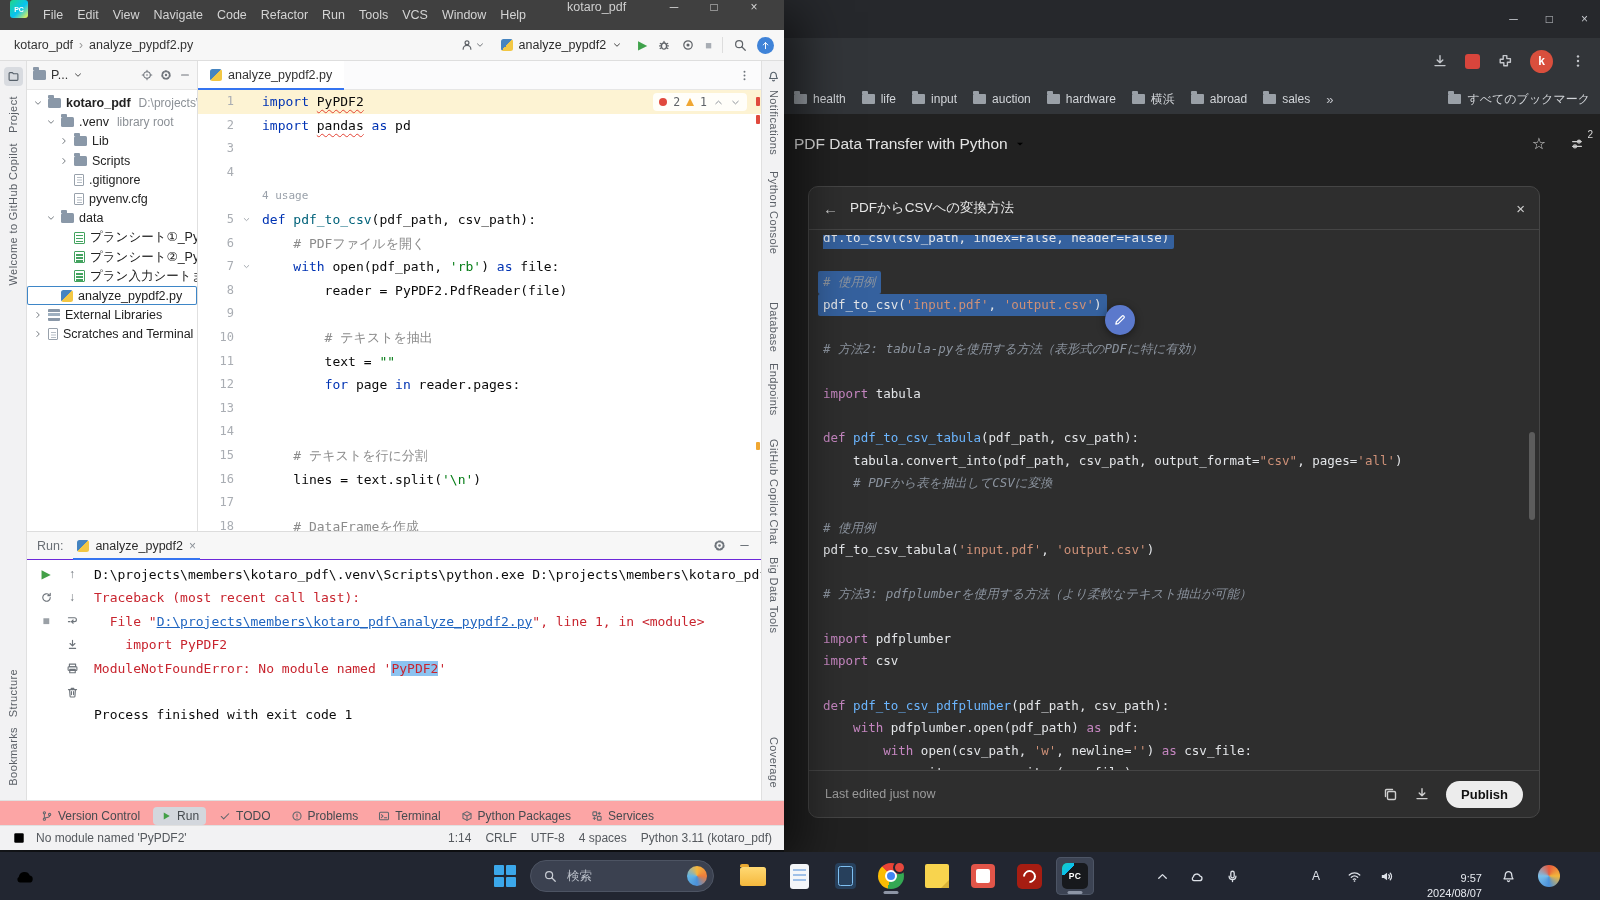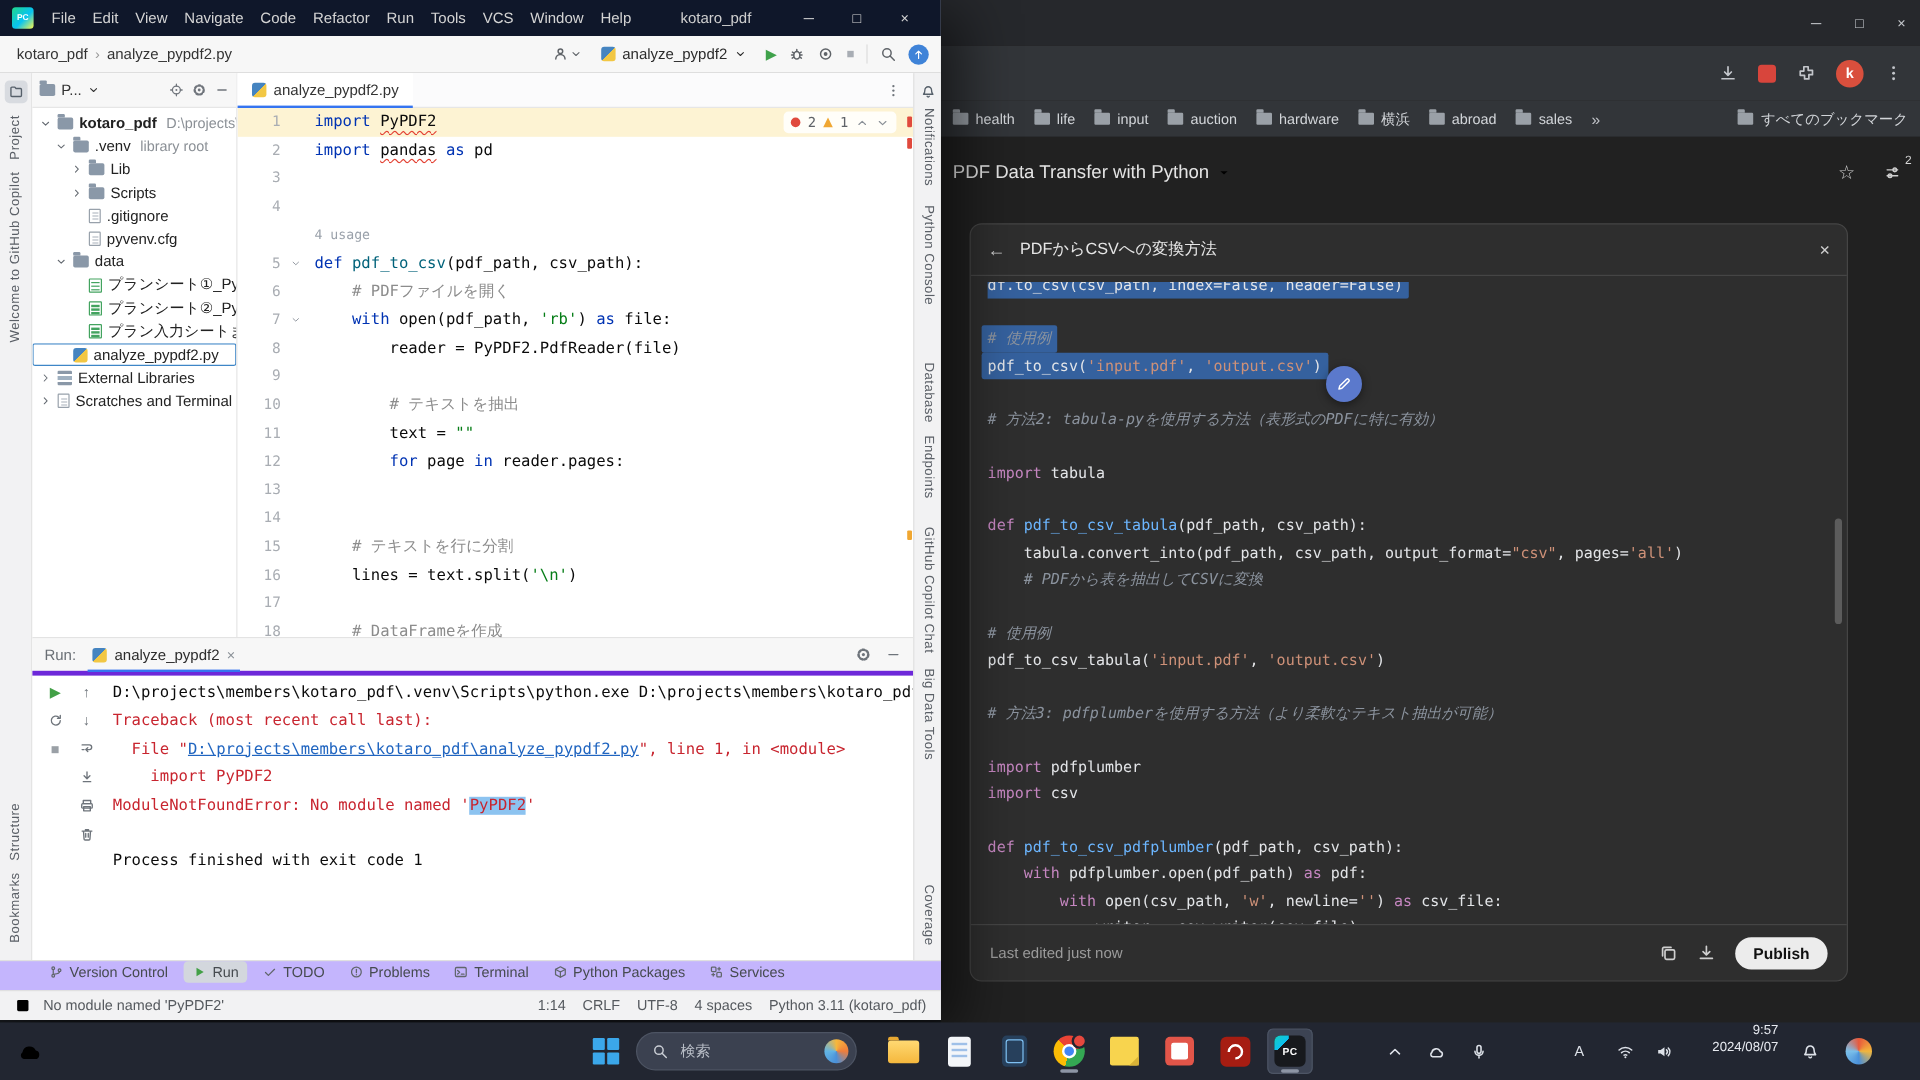--- a/index.html
+++ b/index.html
@@ -58,21 +58,21 @@
   .cv-scroll{position:absolute;right:4px;top:245px;width:6px;height:88px;border-radius:3px;background:#5c5c5c}
   .cv-foot{height:46px;flex:none;border-top:1px solid #454545;display:flex;align-items:center;padding:0 16px;gap:18px}
   .cv-status{color:#9b9b9b;font-size:12.5px}
   .cv-foot-actions{margin-left:auto;display:flex;align-items:center;gap:16px;color:#cfcfcf}
   .cv-foot-actions .ic{width:16px;height:16px}
   .publish{border:none;background:#ececec;color:#101010;font-size:13px;font-weight:bold;padding:6px 15px;border-radius:16px;font-family:inherit}
 
   
   .ide{position:absolute;left:0;top:0;width:784px;height:850px;z-index:2;display:flex;flex-direction:column;background:#f7f7f7;
        box-shadow:18px 12px 44px rgba(0,0,0,.55)}
-  .titlebar{height:30px;flex:none;background:#0f172a;display:flex;align-items:center;color:#d4d4d4;font-size:12.5px;padding:0 10px;position:relative}
+  .titlebar{height:30px;flex:none;background:#404040;display:flex;align-items:flex-start;color:#d4d4d4;font-size:12.5px;padding:0 10px;position:relative}
   .logo{width:18px;height:18px;border-radius:3px;background:linear-gradient(135deg,#21d789,#07c3f2 55%,#fcf84a);color:#fff;
         font-size:7px;font-weight:bold;display:flex;align-items:center;justify-content:center;margin-right:8px}
   .menus{display:flex}
   .menu-item{padding:0 7px;line-height:30px}
   .tb-title{margin-left:34px;color:#cfcfcf}
   .tb-controls{margin-left:auto;display:flex;align-items:center}
   .tb-controls .wc{width:40px;text-align:center;font-size:12px}
   .navbar{height:30px;flex:none;background:#f7f7f7;border-bottom:1px solid #dedede;display:flex;align-items:center;font-size:12.5px;color:#333;padding:0 10px 0 14px}
   .crumbs{display:flex;align-items:center;gap:6px}
   .crumb-sep{color:#9a9a9a;font-size:12px}
@@ -139,39 +139,39 @@
   .insp{position:absolute;top:3px;right:14px;display:flex;align-items:center;gap:6px;font-size:11.5px;color:#5f6368;background:rgba(255,255,255,.85);border-radius:4px;padding:2px 6px}
   .dot-err{width:8px;height:8px;border-radius:50%;background:#e0493d}
   .tri-warn{width:0;height:0;border-left:4.5px solid transparent;border-right:4.5px solid transparent;border-bottom:8px solid #f0a732}
   .insp .ic{width:11px;height:11px;color:#8a9097}
   .mark{position:absolute;width:4px;border-radius:1px;right:1px}
   .m1{top:7px;height:9px;background:#e0493d}
   .m2{top:25px;height:9px;background:#e0493d}
   .m3{top:352px;height:8px;background:#f0a732}
 
   .runpanel{flex:1;min-height:0;border-top:1px solid #ddd;display:flex;flex-direction:column;background:#fff}
-  .run-head{height:27px;flex:none;background:#f7f7f7;border-bottom:4px solid #6d28d9;display:flex;align-items:center;gap:10px;padding:0 10px;font-size:12.5px}
+  .run-head{height:27px;flex:none;background:#f7f7f7;border-bottom:1px solid #6d28d9;display:flex;align-items:center;gap:10px;padding:0 10px;font-size:12.5px}
   .run-label{color:#6a6f75}
   .run-tab{display:flex;align-items:center;gap:6px;color:#2c2c2c;position:relative;height:100%;padding:0 4px}
   .run-tab::after{content:"";position:absolute;left:0;right:0;bottom:-1px;height:2px;background:#3574f0}
   .tab-x{color:#8a9097;font-size:12px}
   .run-actions{margin-left:auto;display:flex;gap:12px;color:#6e747b}
   .run-actions .ic{width:13px;height:13px}
   .run-body{flex:1;display:flex;min-height:0}
   .run-tools{width:64px;flex:none;display:flex;justify-content:center;gap:13px;padding-top:8px}
   .rt-col{display:flex;flex-direction:column;gap:11px;align-items:center;color:#6e747b}
   .rt-col .ic{width:13px;height:13px}
   .console{flex:1;min-width:0;font-family:"DejaVu Sans Mono","Liberation Mono",monospace;font-size:13px;line-height:23.4px;padding:3px 0 0 3px;overflow:hidden}
   .cline{white-space:pre}
   .seg-out{color:#0b0b0b}
   .seg-err{color:#c8252f}
   .seg-link{color:#2065c0;text-decoration:underline}
   .seg-hl{background:#8cc3f0;color:#c8252f}
 
-  .bottombar{height:24px;flex:none;background:#c4b5fd;border-top:1px solid #e0e0e0;display:flex;align-items:flex-start;gap:6px;padding:0 10px 0 34px;font-size:12px;color:#464b50}
+  .bottombar{height:24px;flex:none;background:#fca5a5;border-top:1px solid #e0e0e0;display:flex;align-items:flex-end;gap:6px;padding:0 10px 0 34px;font-size:12px;color:#464b50}
   .btool{display:flex;align-items:center;gap:5px;padding:2px 7px;border-radius:4px}
   .btool.active{background:#d3d7dd}
   .btool .ic{width:12px;height:12px;color:#61666c}
   .btool .ic.green{color:#43a047}
   .statusbar{height:24px;flex:none;background:#f2f2f3;border-top:1px solid #e0e0e0;display:flex;align-items:center;gap:10px;padding:0 12px;font-size:12px;color:#55595e}
   .sb-corner{width:14px;height:14px;color:#6e747b;display:inline-flex}
   .sb-right{margin-left:auto;display:flex;gap:14px;white-space:nowrap}
 
   
   .taskbar{position:absolute;left:0;right:0;bottom:0;height:48px;background:#222631;z-index:5}
@@ -202,21 +202,21 @@
   .g-copyq{width:24px;height:24px;background:#e25549;border-radius:4px}
   .g-copyq::before{content:"";position:absolute;inset:5px;background:#fff;border-radius:2px}
   .g-acrobat{width:25px;height:25px;background:#a61d12;border-radius:5px}
   .g-acrobat::before{content:"";position:absolute;left:6px;top:6px;width:13px;height:13px;border:2.5px solid #fff;border-radius:50%;border-bottom-color:transparent;transform:rotate(45deg);box-sizing:border-box}
   .g-pycharm{width:26px;height:26px;background:#17191d;border-radius:5px;overflow:hidden}
   .g-pycharm::before{content:"";position:absolute;left:-4px;top:-4px;width:16px;height:16px;background:linear-gradient(135deg,#1fd3a0,#0ac0f0 70%,transparent 71%);border-radius:3px}
   .pc-txt{position:relative;color:#fff;font-size:8.5px;font-weight:bold;letter-spacing:.3px}
   .tr-item{position:absolute;top:0;height:48px;width:20px;display:flex;align-items:center;justify-content:center;color:#dde1e8}
   .tr-item svg{width:15px;height:15px}
   .tr-ime{font-size:12px}
-  .tk-clock{position:absolute;left:1404px;top:0;height:48px;width:78px;display:flex;flex-direction:column;justify-content:flex-start;align-items:flex-end;color:#e7eaf0;font-size:11px;line-height:1.3}
+  .tk-clock{position:absolute;left:1404px;top:0;height:48px;width:78px;display:flex;flex-direction:column;justify-content:flex-end;align-items:flex-end;color:#e7eaf0;font-size:11px;line-height:1.3}
   .tk-copilot{position:absolute;left:1538px;top:13px;width:22px;height:22px;border-radius:50%;background:conic-gradient(#e8593c,#f2b63c,#4a90d9,#7bc0ea,#e8593c)}
 </style>
 </head>
 <body>
 
 <div class="desktop">
 
   <section class="browser">
     <div class="b-top">
       <div class="b-controls">

